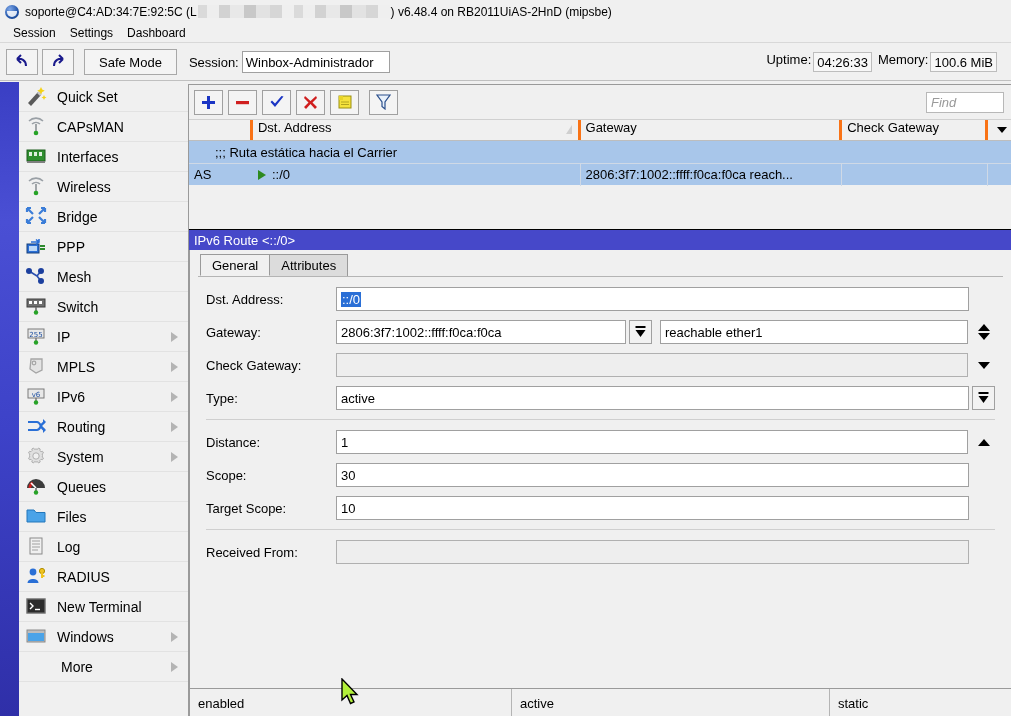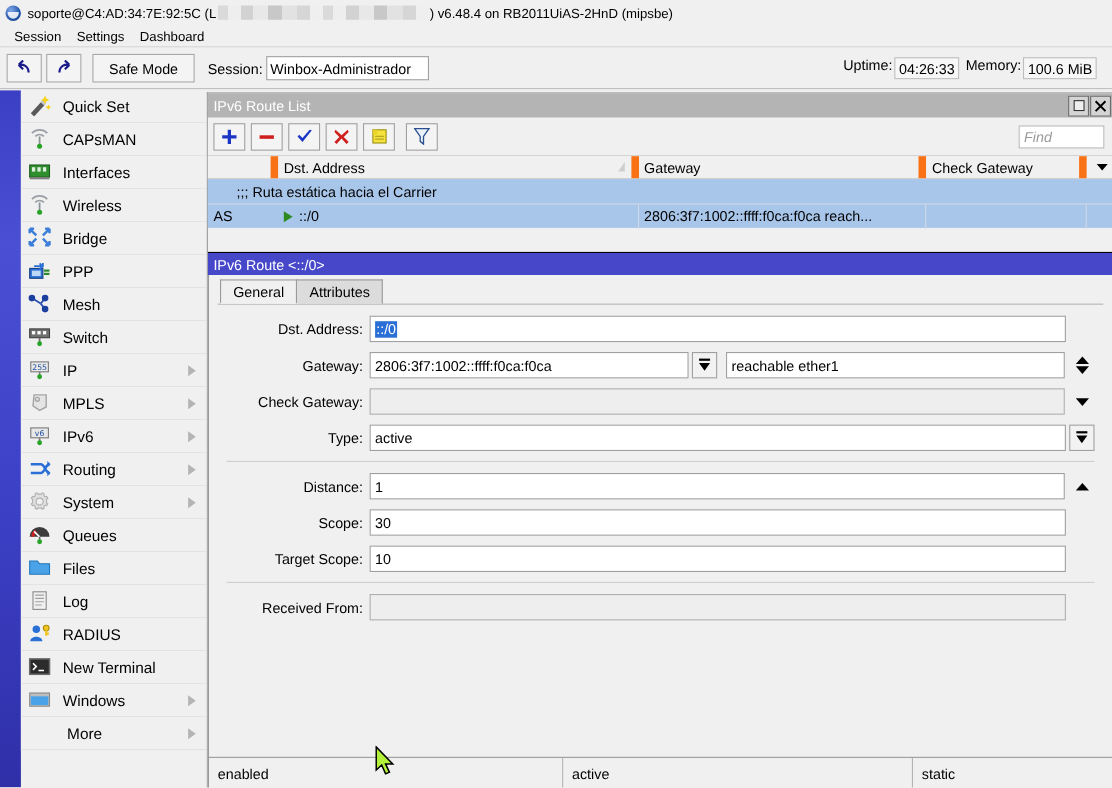--- a/index.html
+++ b/index.html
@@ -137,22 +137,22 @@
   .find-box {
     margin-left: auto; margin-right: 2px; width: 78px; height: 21px;
     border: 1px solid #b8b8b8; background: #fff;
     display: flex; align-items: center; padding-left: 4px;
     color: #9a9a9a; font-style: italic; font-size: 13px;
   }
 
   
   .thead { height: 21px; display: flex; background: #f0f0f0; border-bottom: 1px solid #bdbdbd; }
   .th {
-    border-right: 7px solid #f97316; font-size: 13px;
-    display: flex; align-items: center; padding-left: 5px; position: relative;
+    border-right: 3px solid #f97316; font-size: 13px;
+    display: flex; align-items: flex-start; padding-left: 5px; position: relative;
     cursor: default; background: #f0f0f0;
   }
   .th .sortmark {
     position: absolute; right: 6px; top: 5px; width: 0; height: 0;
     border-bottom: 9px solid #cfcfcf; border-left: 6px solid transparent;
   }
   .th-drop {
     width: 22px; display: flex; align-items: center; justify-content: center;
     border-right: none;
   }
@@ -182,21 +182,21 @@
     height: 22px; padding: 0 11px; font-size: 13px; cursor: default;
     display: flex; align-items: center;
     border: 1px solid #9a9a9a; border-bottom: none; background: #dcdcdc;
     margin-right: -1px;
   }
   .tab.active { background: #f0f0f0; border-bottom: 1px solid #f0f0f0; position: relative; z-index: 2; }
   .tab-sep { height: 1px; background: #b4b4b4; margin: 0 8px; }
 
   .form { padding: 10px 16px 0 16px; }
   .frow { display: flex; align-items: center; margin-bottom: 9px; }
-  .flabel { width: 130px; text-align: right; padding-right: 6px; font-size: 13px; flex: none; }
+  .flabel { width: 130px; padding-right: 6px; font-size: 13px; flex: none; }
   .finput {
     flex: 1; height: 24px; border: 1px solid #a0a0a0; background: #fff;
     display: flex; align-items: center; padding: 0 4px; font-size: 13px; overflow: hidden;
   }
   .finput.readonly { background: #eeeeee; border-color: #b0b0b0; }
   .finput.small { flex: none; width: 290px; }
   .finput.gw2 { flex: 1; }
   .sel-text { background: #2a6fd6; color: #fff; padding: 0 1px; }
 
   .dropbtn {
@@ -512,33 +512,20 @@
       <div class="menu-item noicon">
         <span class="mlabel">More</span>
         <span class="arrow-r"></span>
       </div>
 
     </div>
   </div>
 
   <div class="win">
 
-    <div class="win-title">
-      <span>IPv6 Route List</span>
-      <span class="win-ctrls">
-        <span class="wbtn">
-          <span class="sq"></span>
-        </span>
-        <span class="wbtn">
-          <svg width="11" height="11" viewBox="0 0 11 11">
-            <path d="M1 1 L10 10 M10 1 L1 10" stroke="#000" stroke-width="1.8"></path>
-          </svg>
-        </span>
-      </span>
-    </div>
 
     <div class="win-toolbar">
       <div class="wtbtn">
         <svg width="15" height="15" viewBox="0 0 15 15">
           <path d="M6 1 H9 V6 H14 V9 H9 V14 H6 V9 H1 V6 H6 Z" fill="#1b35c4"></path>
         </svg>
       </div>
       <div class="wtbtn">
         <svg width="15" height="15" viewBox="0 0 15 15">
           <rect x="1" y="6" width="13" height="3.2" fill="#d01f1f"></rect>

